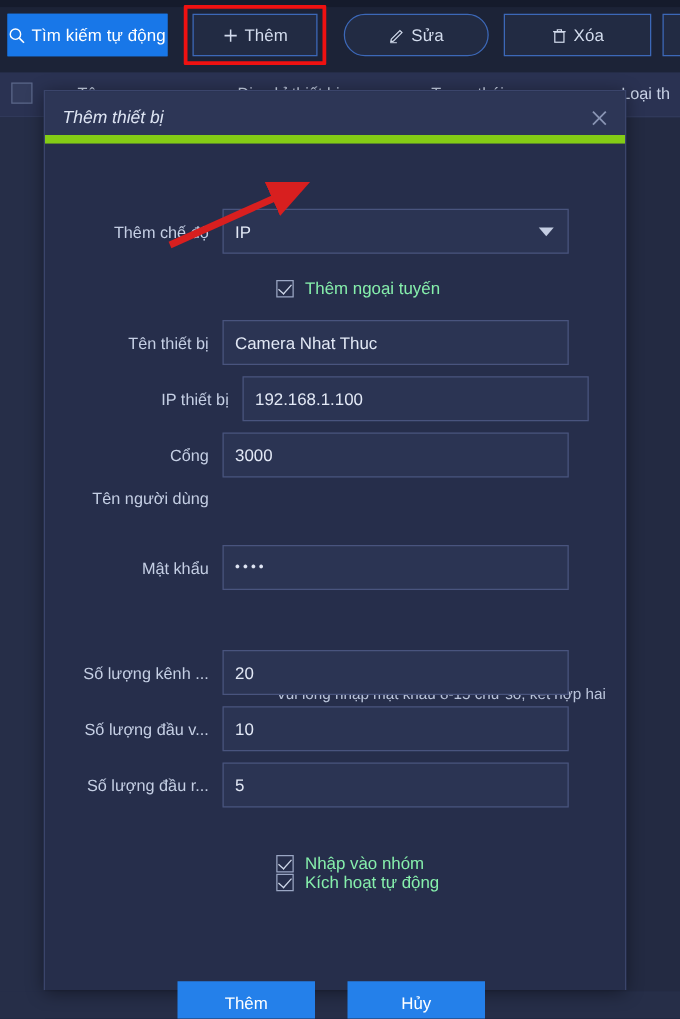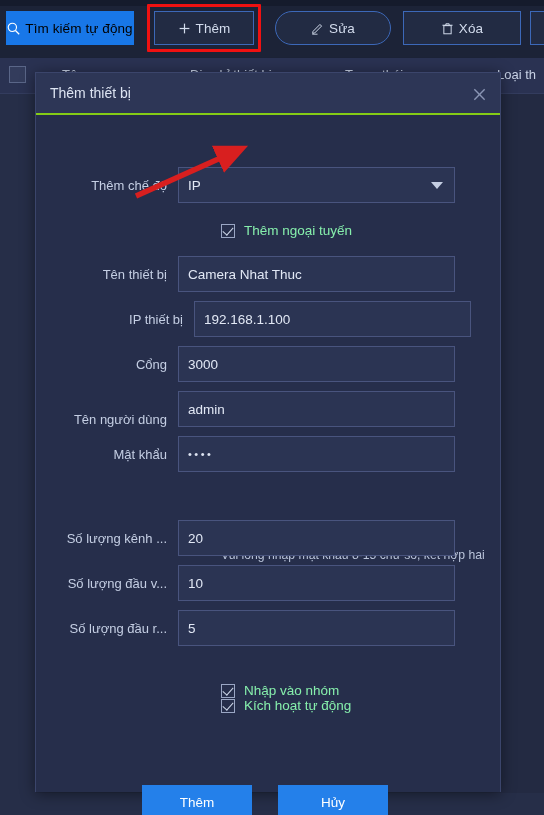--- a/index.html
+++ b/index.html
@@ -33,21 +33,21 @@
     color: #d3dced;
     font-size: 13.5px;
     display: flex; align-items: center; justify-content: center;
     gap: 5px;
     letter-spacing: .1px;
     white-space: nowrap;
   }
   .tb-btn.primary {
     background: #1877e8;
     border-color: #1877e8;
-    color: #000000;
+    color: #ffffff;
   }
   #btn-autosearch { left: 6px; width: 128px; }
   #btn-add        { left: 154px; width: 100px; }
   #btn-edit       { left: 275px; width: 116px; border-radius: 17px; }
   #btn-delete     { left: 403px; width: 118px; }
   #btn-more       { left: 530px; width: 60px; }
 
   .red-highlight {
     position: absolute; left: 147px; top: 4px;
     width: 114px; height: 48px;
@@ -97,21 +97,22 @@
     left: 35px; top: 72px;
     width: 466px; height: 720px;
     background: #262e4b;
     border: 1px solid #3b456b;
     box-shadow: 0 2px 14px rgba(0,0,0,.45);
   }
   .dlg-header {
     position: relative;
     height: 42px;
     background: #2d3656;
-    border-bottom: 2px solid #84cc16;
+    border-bottom: 7px solid #84cc16;
+    font-style: italic;
   }
   .dlg-title {
     position: absolute; left: 14px; top: 12px;
     color: #dde4f2; font-size: 14px;
   }
   .dlg-close {
     position: absolute; right: 10px; top: 10px;
     width: 22px; height: 22px;
     display: flex; align-items: center; justify-content: center;
     color: #8a95b4; font-size: 19px; line-height: 1;
@@ -337,23 +338,20 @@
 
       <div class="frow" style="left:20px; top:231px;">
         <div class="flabel">Cổng</div>
         <div class="finput">
           <span>3000</span>
         </div>
       </div>
 
       <div class="frow" style="left:20px; top:276px;align-items:flex-end;">
         <div class="flabel">Tên người dùng</div>
-        <div class="finput">
-          <span>admin</span>
-        </div>
       </div>
 
       <div class="frow" style="left:20px; top:321px;">
         <div class="flabel">Mật khẩu</div>
         <div class="finput">
           <span class="pw-dots">••••</span>
         </div>
       </div>
 
       <div class="hint">Vui lòng nhập mật khẩu 8-15 chữ số, kết hợp hai chữ số trở lên, chữ thường, chữ hoa</div>

